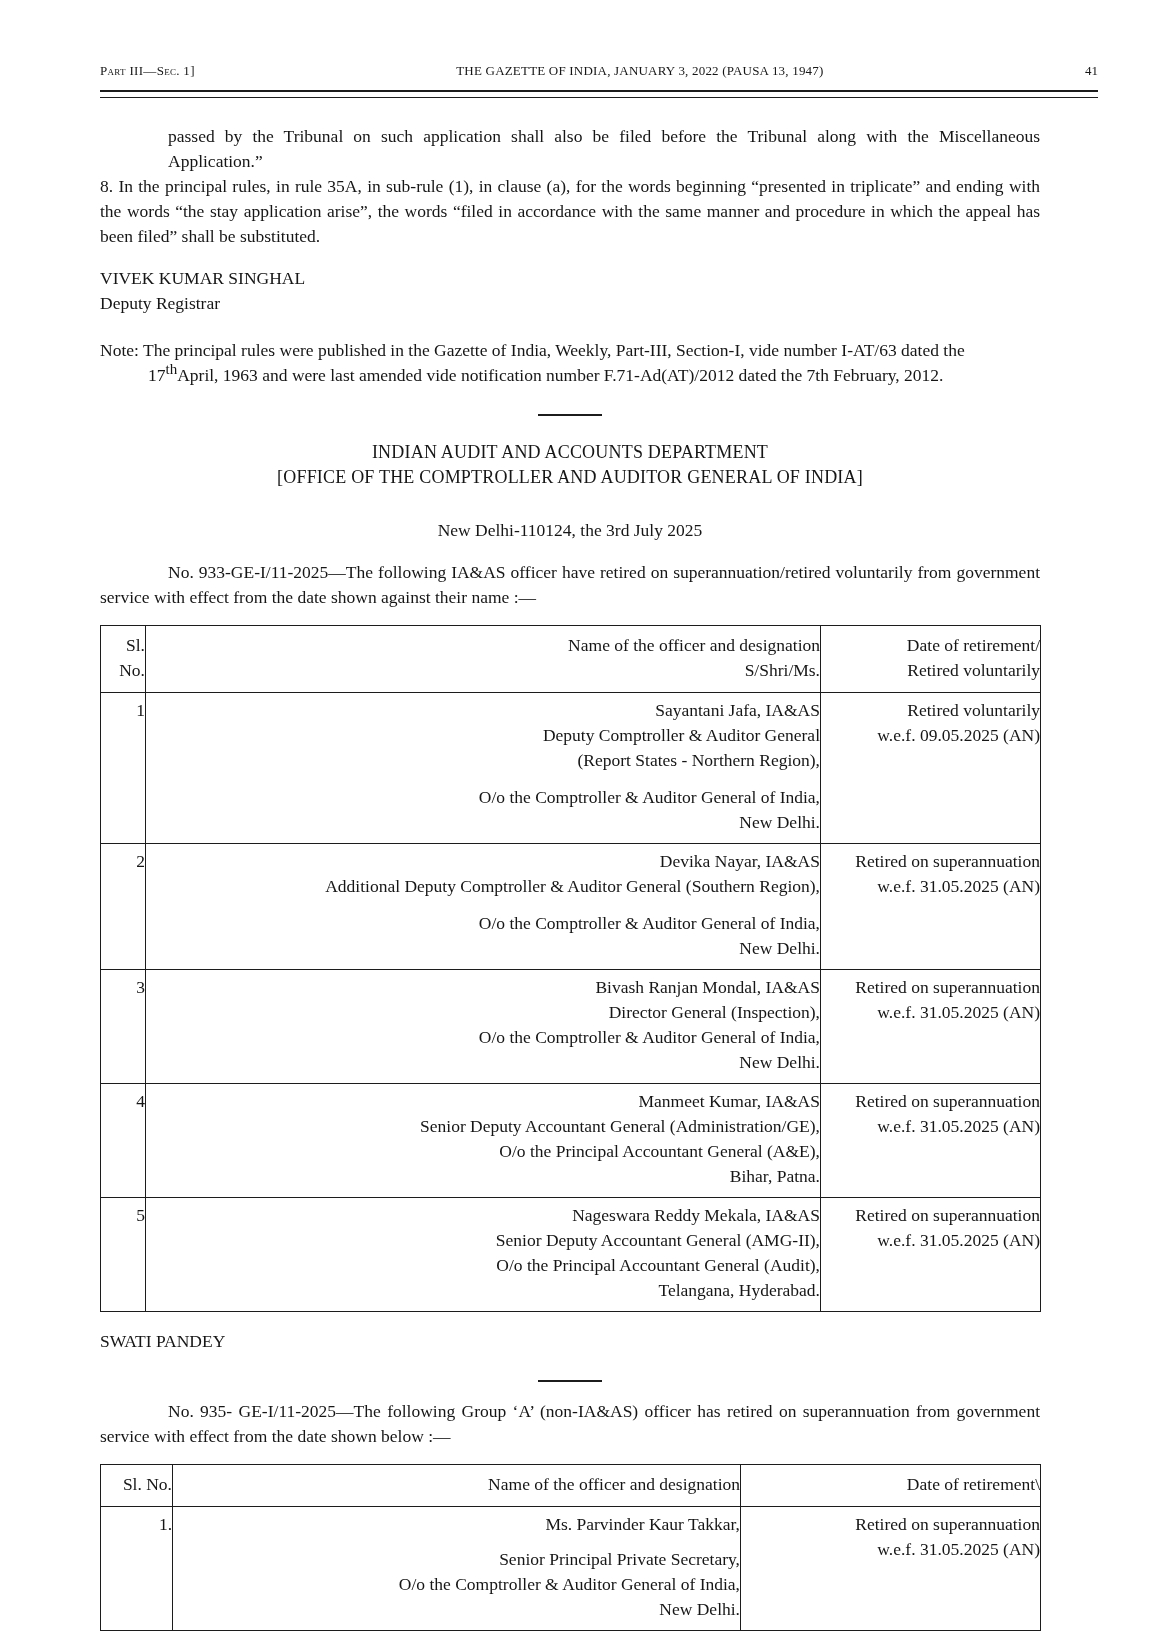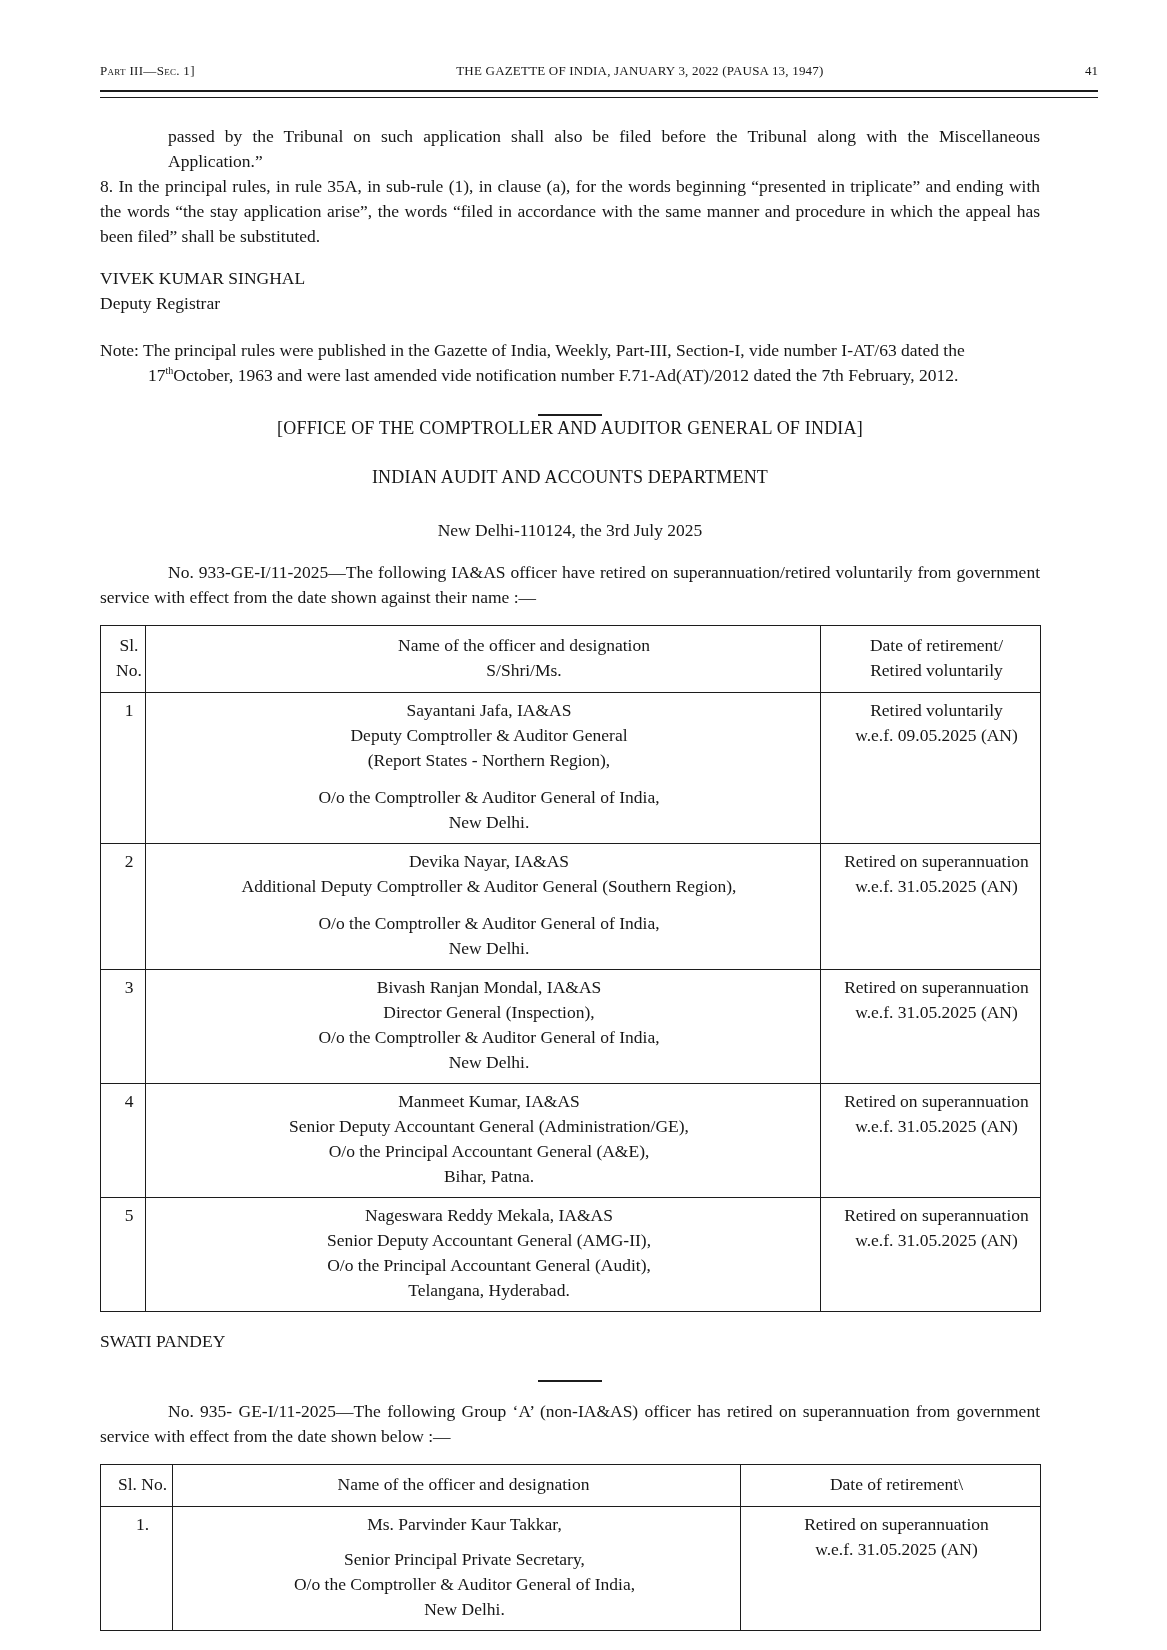--- a/index.html
+++ b/index.html
@@ -16,30 +16,30 @@
   .header-right{white-space:nowrap;}
   .double-rule{margin-top:7px;height:5px;border-top:2.5px solid #1c1c1c;border-bottom:1.3px solid #1c1c1c;}
   .content{width:940px;}
   .quoted{padding-left:68px;text-align:justify;margin-top:26px;}
   .para-just{text-align:justify;margin-top:0;}
   .sig{ margin-top:17px;}
   .sig .sig-name{display:block;}
   .sig .sig-title{display:block;}
   .note{margin-top:22px;}
   .note-l2{padding-left:48px;}
-  sup{font-size:10px;line-height:0;}
+  sup{font-size:15px;line-height:0;}
   .divider{width:64px;border-top:2px solid #1c1c1c;margin:26px auto 0 auto;}
   .centered{text-align:center;}
   .dept-title{margin-top:24px;font-size:18px;letter-spacing:.2px;}
   .dept-subtitle{font-size:18px;letter-spacing:.2px;}
   .dateline{margin-top:28px;}
   .intro{ text-align:justify;margin-top:17px;}
   .ti{text-indent:68px;}
   table.gz{border-collapse:collapse;margin-top:15px;width:940px;table-layout:fixed;}
-  table.gz td,table.gz th{border:1.4px solid #1c1c1c;vertical-align:top;font-weight:normal;text-align:center;padding:5px 0 8px 12px;}
+  table.gz td,table.gz th{border:1.4px solid #1c1c1c;vertical-align:top;font-weight:normal;text-align:right;padding:5px 0 8px 12px;}
   table.gz th{padding-top:7px;padding-bottom:9px;}
   .t1 .c-sl{width:45px;}
   .t1 .c-name{width:675px;}
   .t1 .c-date{width:220px;}
   .t2 .c-sl{width:72px;}
   .t2 .c-name{width:568px;}
   .t2 .c-date{width:300px;}
   th.h-sl{text-align:center;}
   .t1 th.h-name div{padding-left:70px;}
   .t2 th.h-name{padding-left:14px;}
@@ -72,27 +72,27 @@
 
     <div class="para-just">8. In the principal rules, in rule 35A, in sub-rule (1), in clause (a), for the words beginning “presented in triplicate” and ending with the words “the stay application arise”, the words “filed in accordance with the same manner and procedure in which the appeal has been filed” shall be substituted.</div>
 
     <div class="sig">
       <span class="sig-name">VIVEK KUMAR SINGHAL</span>
       <span class="sig-title">Deputy Registrar</span>
     </div>
 
     <div class="note">
       <div class="note-l1"><span>Note:</span> <span>The principal rules were published in the Gazette of India, Weekly, Part-III, Section-I, vide number I-AT/63  dated the</span></div>
-      <div class="note-l2"><span>17</span><sup>th</sup><span>October, 1963 and were last amended vide notification number F.71-Ad(AT)/2012 dated   the 7th February, 2012.</span></div>
+      <div class="note-l2"><span>17</span><sup>th</sup><span>April, 1963 and were last amended vide notification number F.71-Ad(AT)/2012 dated   the 7th February, 2012.</span></div>
     </div>
 
     <div class="divider"></div>
 
+    <div class="centered dept-title">INDIAN AUDIT AND ACCOUNTS DEPARTMENT</div>
     <div class="centered dept-subtitle">[OFFICE OF THE COMPTROLLER AND AUDITOR GENERAL OF INDIA]</div>
-    <div class="centered dept-title">INDIAN AUDIT AND ACCOUNTS DEPARTMENT</div>
     <div class="centered dateline">New Delhi-110124, the 3rd July 2025</div>
 
     <div class="intro ti">No. 933-GE-I/11-2025—The following IA&amp;AS officer have retired on superannuation/retired voluntarily from government service with effect from the date shown against their name :—</div>
 
     <table class="gz t1">
       <colgroup>
           <col class="c-sl">
           <col class="c-name">
           <col class="c-date">
         </colgroup>

